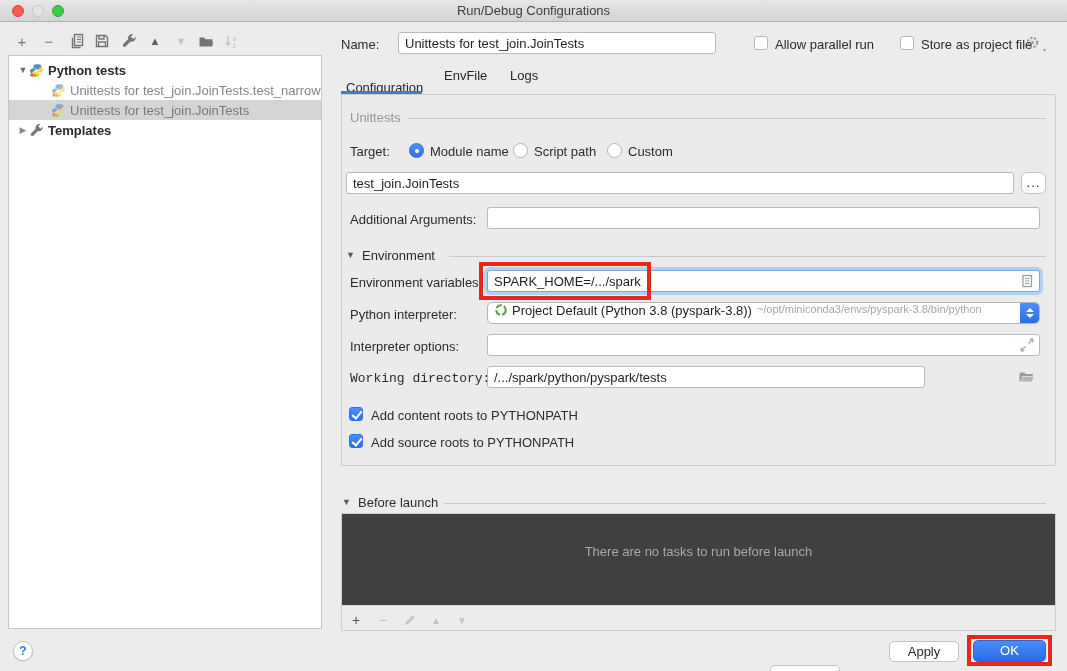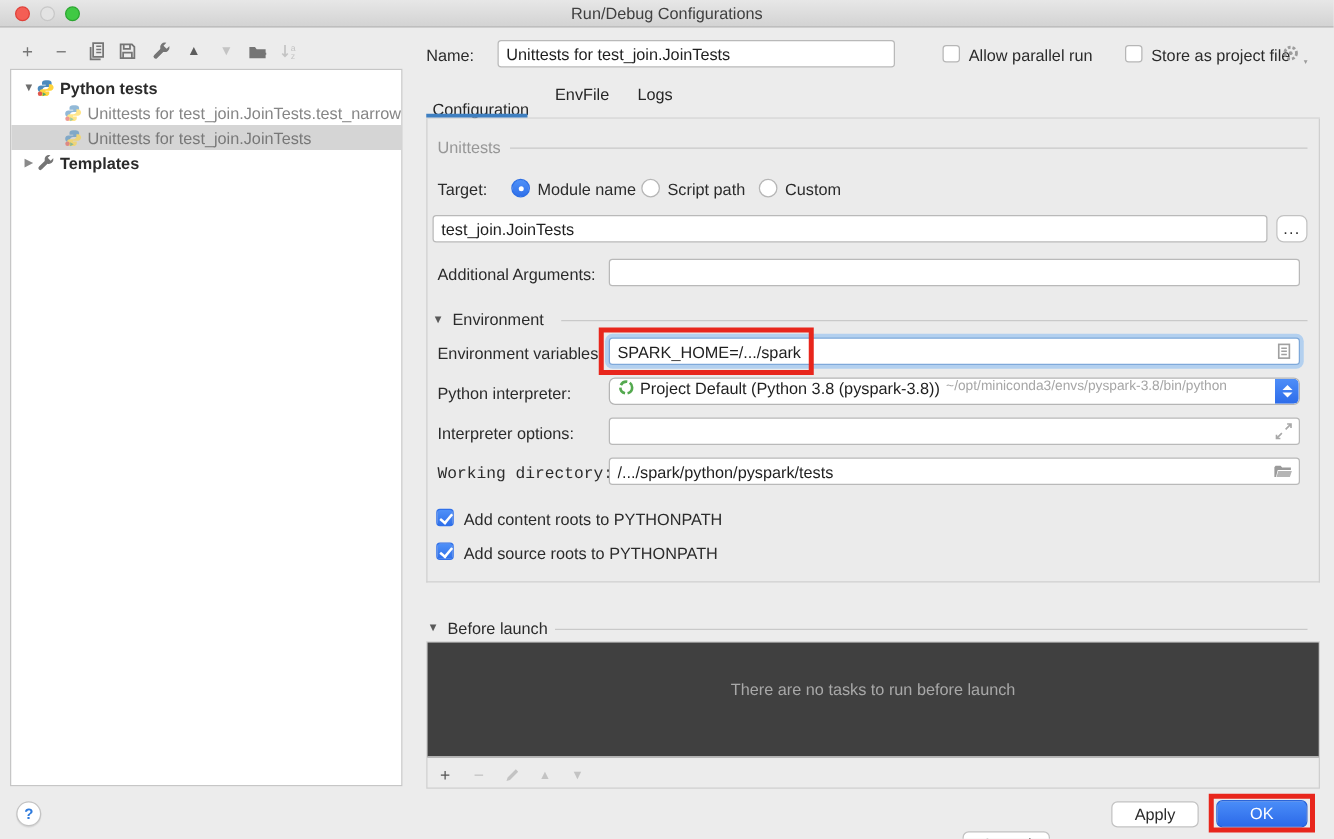--- a/index.html
+++ b/index.html
@@ -277,21 +277,21 @@
 
 <span class="lbl" style="left:350px; top:339px;">Interpreter options:</span>
 <input class="field" style="left: 487px; top: 334px; width: 553px; padding-right: 24px;" readonly="" value="">
 <span class="in-icon" style="left:1019px; top:337px;">
   <svg viewBox="0 0 16 16">
       <path d="M9.5 6.5l4-4M13.8 5.3V2.2h-3.1M6.5 9.5l-4 4M2.2 10.7v3.1h3.1" fill="none" stroke="#a8a8a8" stroke-width="1.3"></path>
     </svg>
 </span>
 
 <span class="lbl" style="left:350px; top:371px;font-family:Liberation Mono, monospace;">Working directory:</span>
-<input class="field" style="left: 487px; top: 366px; width: 553px; padding-right: 24px;" readonly="" value="/.../spark/python/pyspark/tests">
+<input class="field" style="left: 487px; top: 366px; width: 438px; padding-right: 24px;" readonly="" value="/.../spark/python/pyspark/tests">
 <span class="in-icon" style="left:1018px; top:369px;">
   <svg viewBox="0 0 16 16">
       <path fill="#9a9a9a" d="M1.5 12.5V4.8l1-1.3h4l1.2 1.5h7v2H4.2l-1.4 5.5z"></path>
       <path fill="#b5b5b5" d="M4.6 7.8h10.9l-1.6 4.7H3.2z"></path>
     </svg>
 </span>
 
 <span class="cb checked" style="left:349px; top:407px;"></span>
 <span class="lbl" style="left:371px; top:408px;">Add content roots to PYTHONPATH</span>
 <span class="cb checked" style="left:349px; top:434px;"></span>

